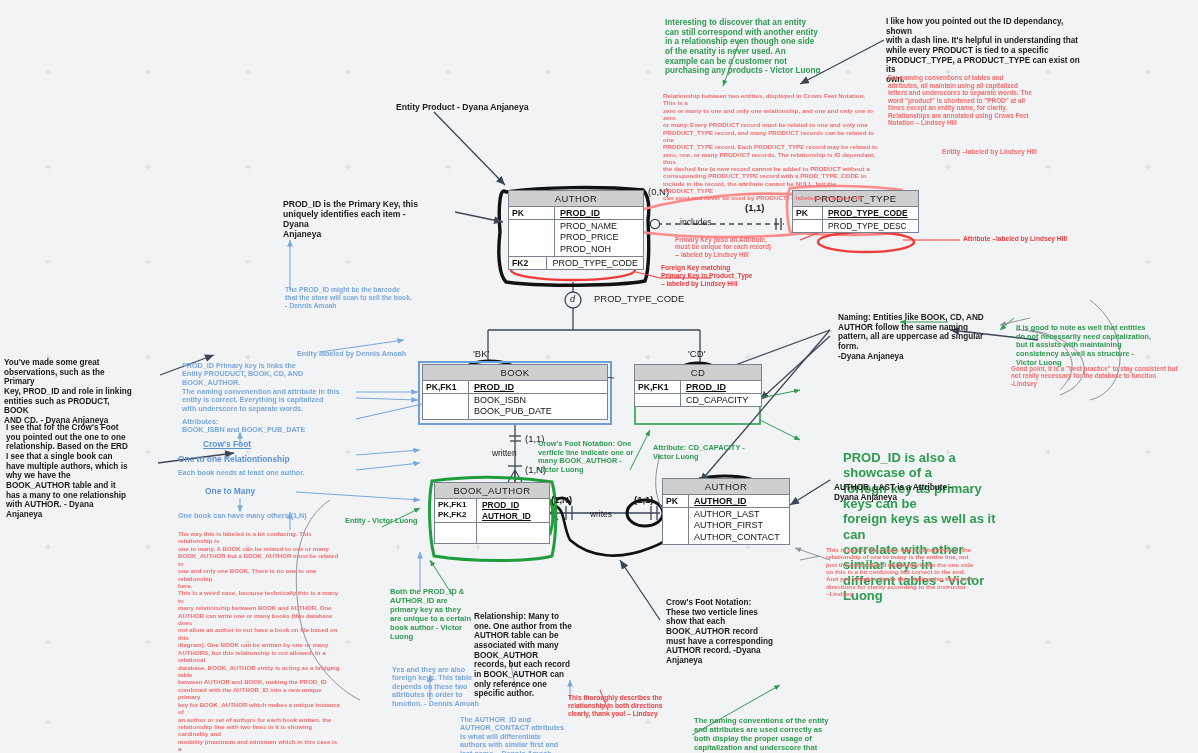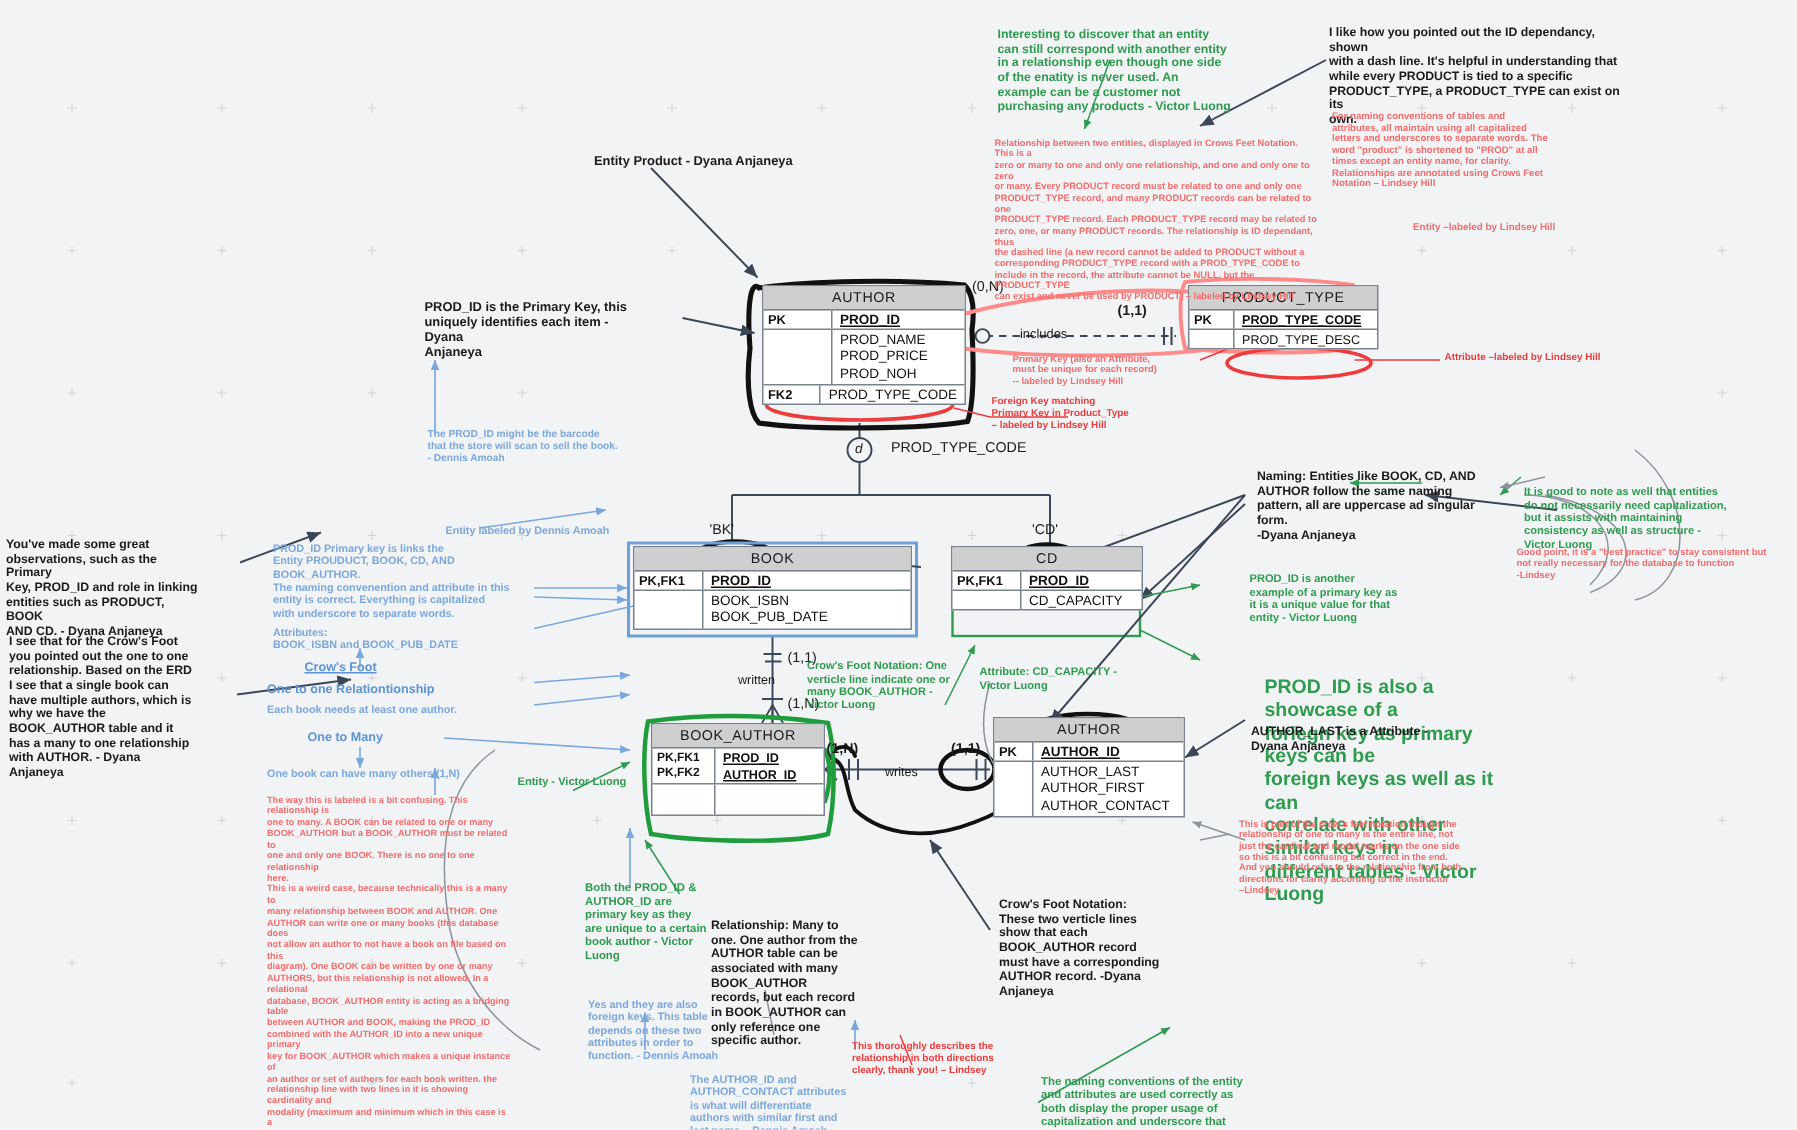--- a/index.html
+++ b/index.html
@@ -463,24 +463,20 @@
 observations, such as the Primary
 Key, PROD_ID and role in linking
 entities such as PRODUCT, BOOK
 AND CD. - Dyana Anjaneya</div>
 
   <div class="note n-blue" style="left:297px;top:350px;width:150px;font-size:7.2px;">Entity labeled by Dennis Amoah</div>
 
   <div class="note n-blue" style="left:182px;top:362px;width:180px;font-size:7.2px;">PROD_ID  Primary key is links the
 Entity PROUDUCT, BOOK, CD, AND BOOK_AUTHOR.</div>
 
-  <div class="note n-green" style="left:833px;top:382px;width:122px;font-size:7.4px;">PROD_ID is another
-example of a primary key as
-it is a unique value for that
-entity - Victor Luong</div>
 
   <div class="note n-blue" style="left:182px;top:388px;width:170px;font-size:7.2px;">The naming convenention and attribute in this
 entity is correct. Everything is capitalized
 with underscore to separate words.</div>
 
   <div class="note n-green" style="left:843px;top:450px;width:160px;font-size:13px;">PROD_ID is also a showcase of a
 foriegn key as primary keys can be
 foreign keys as well as it can
 correlate with other similar keys in
 different tables - Victor Luong</div>

